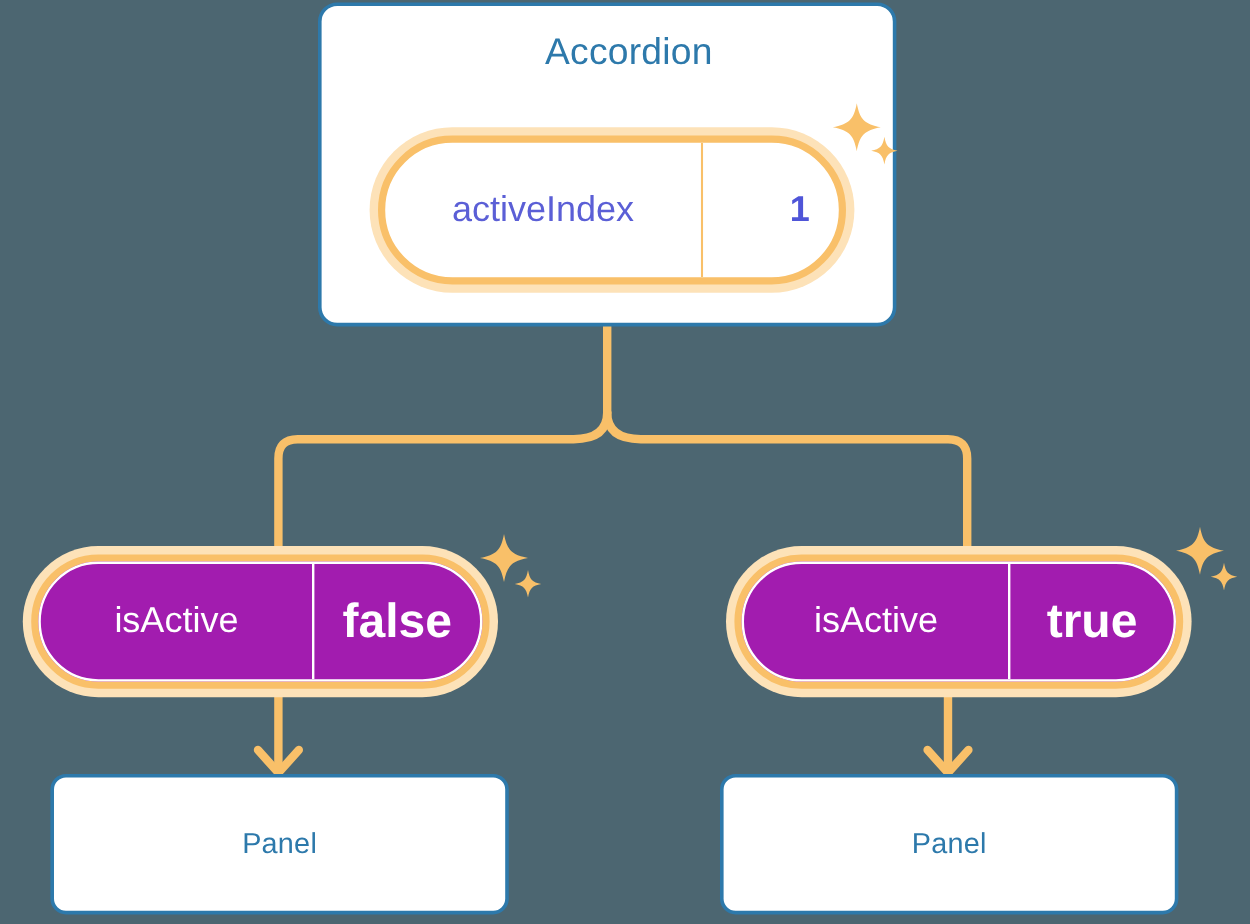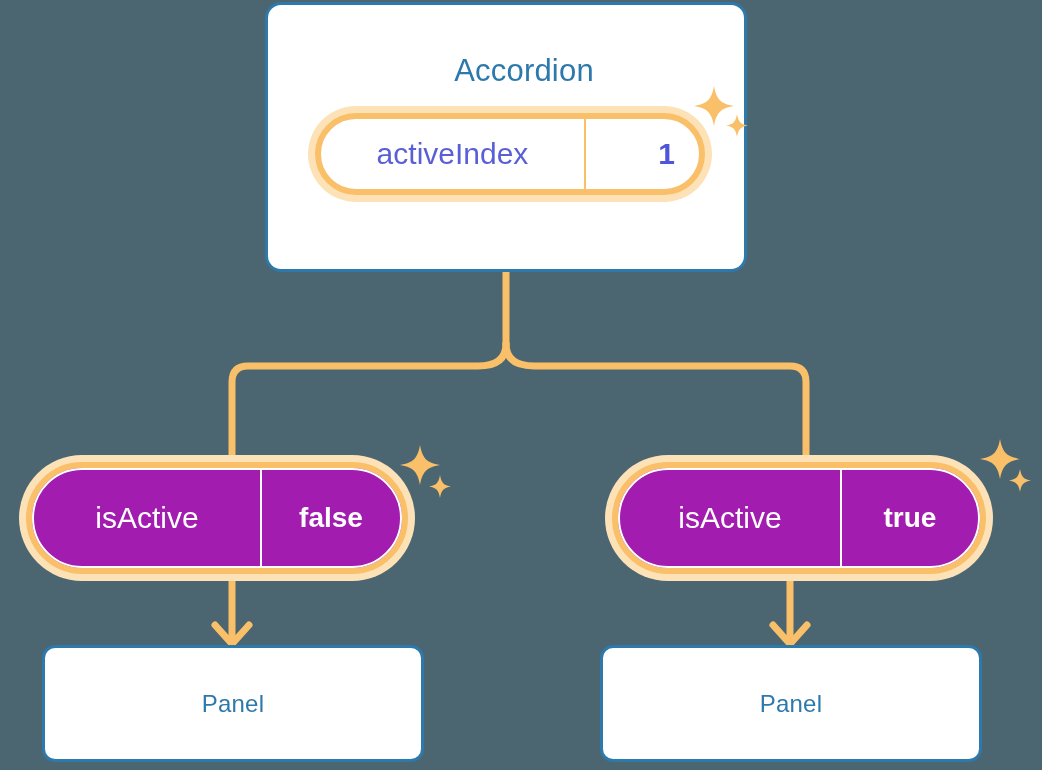--- a/index.html
+++ b/index.html
@@ -47,21 +47,21 @@
   }
 
   #accordion-card {
     left: 265px;
     top: 2px;
     width: 482px;
     height: 270px;
     border-radius: 16px;
   }
   #accordion-card .card-title {
-    margin-top: 48px;
+    margin-top: 20px;
     padding-left: 36px;
   }
 
   .panel-card {
     width: 382px;
     height: 117px;
     top: 645px;
     border-radius: 13px;
     display: flex;
     align-items: center;
@@ -92,21 +92,21 @@
     align-items: center;
     justify-content: center;
     box-sizing: border-box;
   }
 
   
   #pill-activeindex {
     left: 47px;
     top: 108px;
     width: 390px;
-    height: 82px;
+    height: 124px;
     background: #ffffff;
     border-radius: 999px;
     gap: 48px;
   }
   #pill-activeindex .pill-key {
     width: 265px;
     color: #5b5fd6;
     font-size: 30px;
     border-right: 2px solid #f9c069;
     border-radius: 999px 0 0 999px;
@@ -136,21 +136,21 @@
     border-radius: 999px;
     overflow: hidden;
   }
   .pill-solid .pill-key {
     color: #ffffff;
     font-size: 30px;
     border-right: 2px solid #ffffff;
   }
   .pill-solid .pill-val {
     color: #ffffff;
-    font-size: 28px;
+    font-size: 40px;
     font-weight: 700;
   }
 
   #pill-isactive-left  { left: 26px;  width: 382px; }
   #pill-isactive-left .pill-key { width: 228px; }
   #pill-isactive-left .pill-val { flex: 1; }
 
   #pill-isactive-right { left: 612px; width: 374px; }
   #pill-isactive-right .pill-key { width: 222px; }
   #pill-isactive-right .pill-val { flex: 1; }

